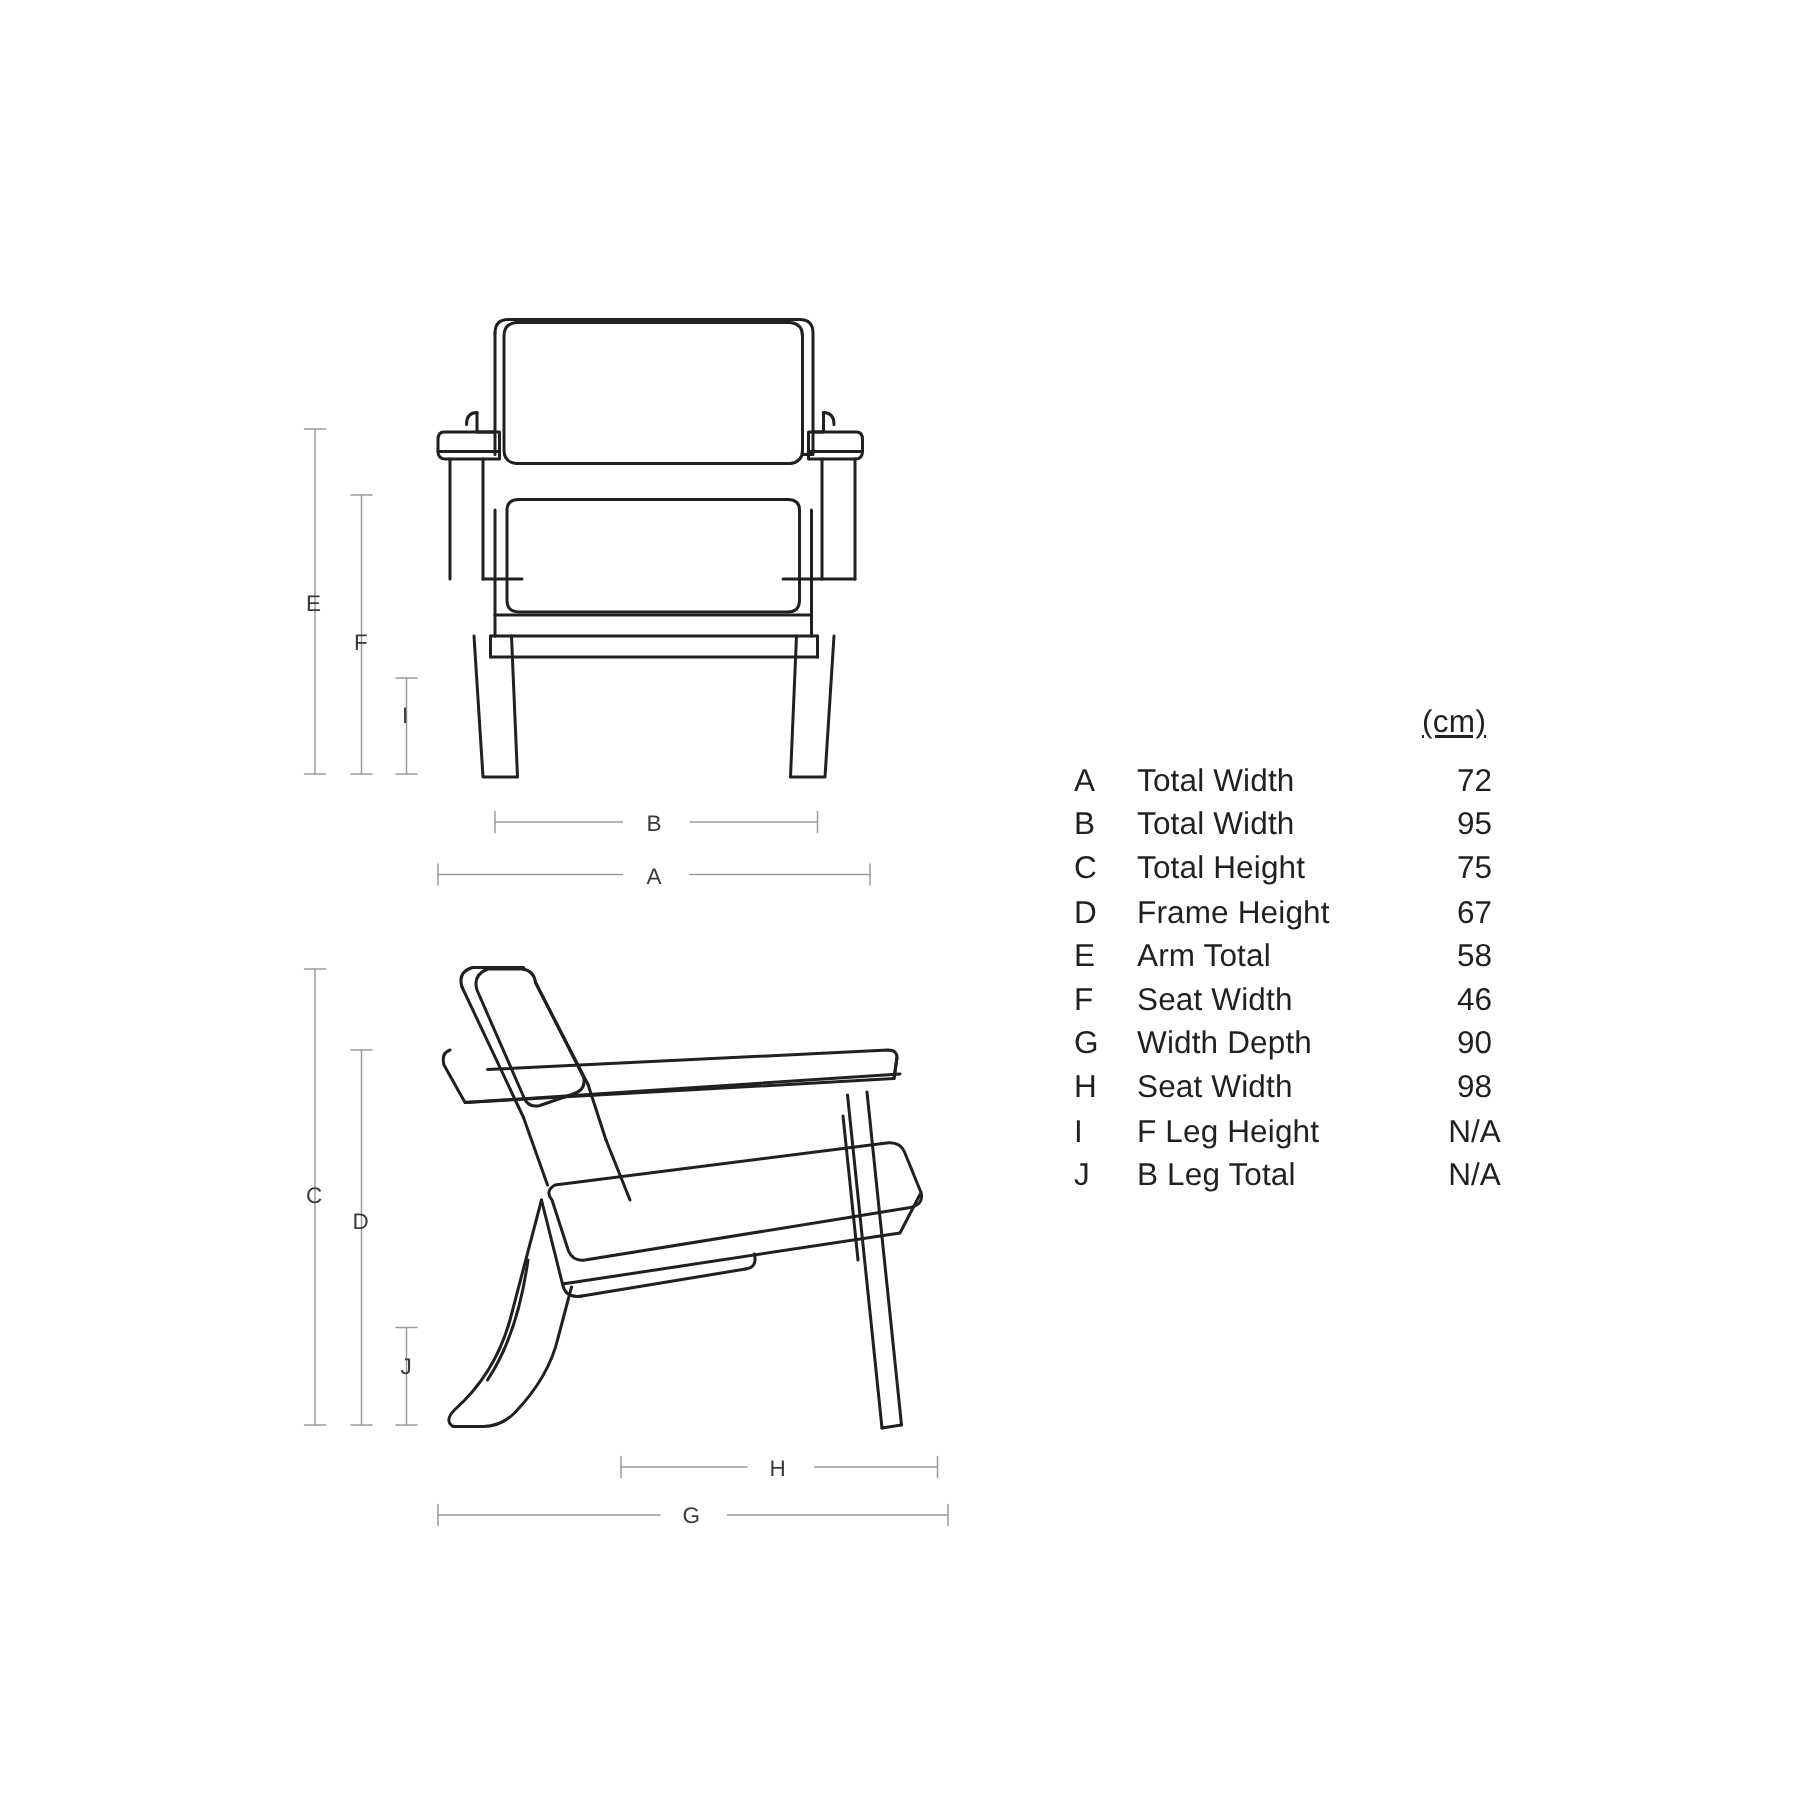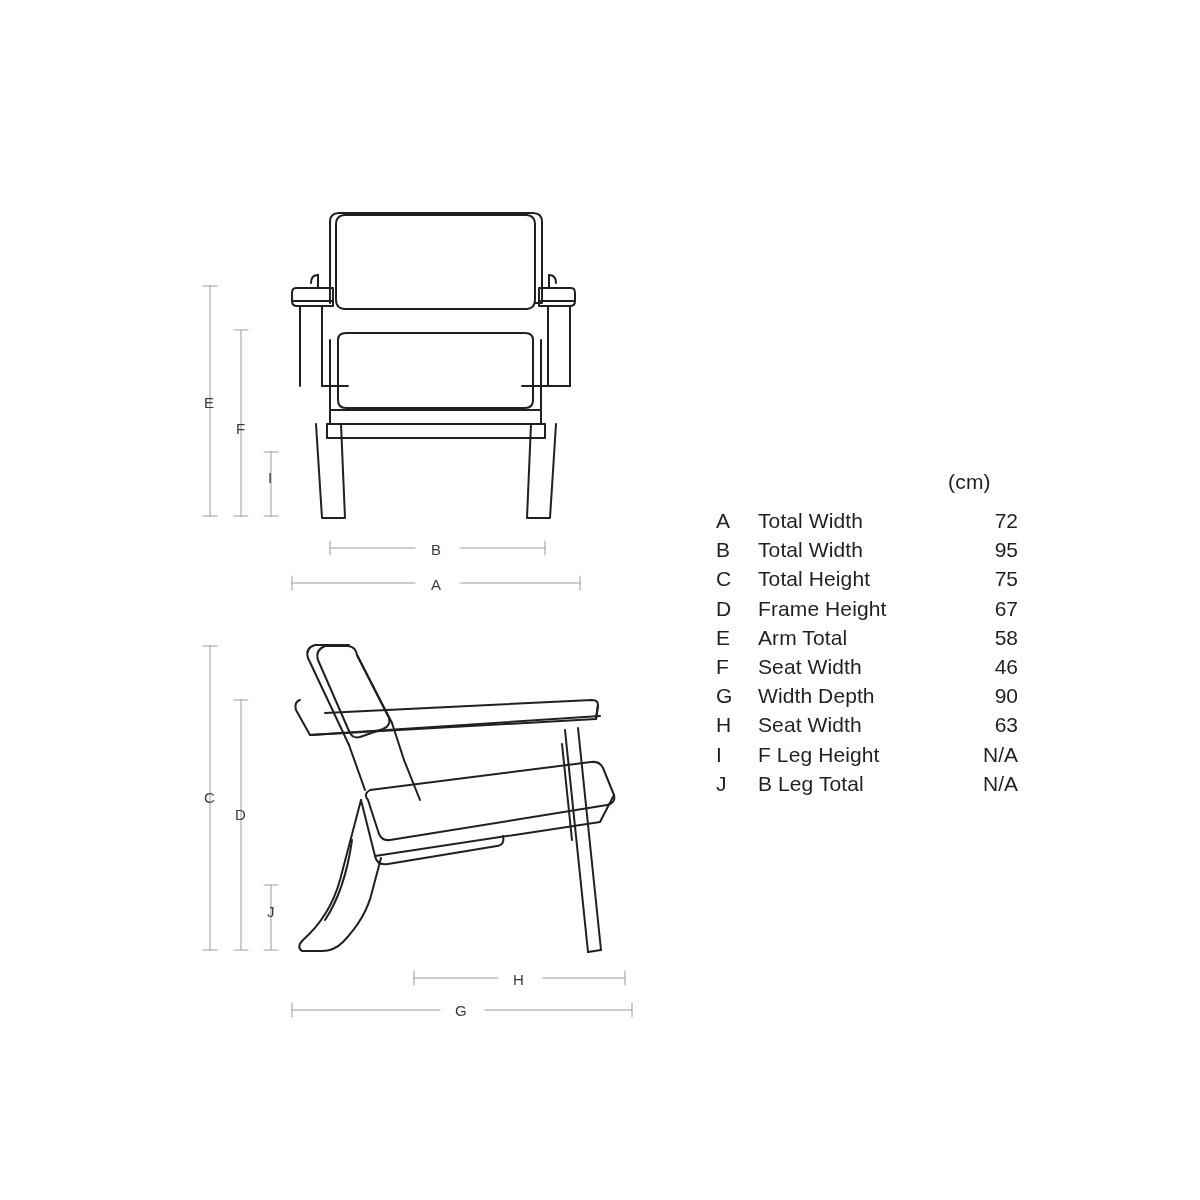--- a/index.html
+++ b/index.html
@@ -32,20 +32,21 @@
     top: 470px;
     width: 300px;
   }
   .spec-unit {
     position: absolute;
     left: 232px;
     top: 0;
     font-size: 21px;
     letter-spacing: 0.2px;
     color: #231f20;
+    text-decoration: underline;
   }
   .spec-rows {
     position: absolute;
     left: 0;
     top: 36px;
     width: 300px;
   }
   .spec-row {
     position: relative;
     height: 29.2px;
@@ -64,21 +65,21 @@
     left: 42px;
     top: 0;
     width: 180px;
     letter-spacing: 0.1px;
   }
   .spec-value {
     position: absolute;
     left: 232px;
     top: 0;
     width: 70px;
-    text-align: right;
+    text-align: center;
   }
   .dim-label {
     position: absolute;
     font-size: 15px;
     color: #3b3b3b;
     letter-spacing: 0.3px;
   }
 </style>
 </head>
 <body>
@@ -274,21 +275,21 @@
 
       <div class="spec-row">
         <span class="spec-key">G</span>
         <span class="spec-label">Width Depth</span>
         <span class="spec-value">90</span>
       </div>
 
       <div class="spec-row">
         <span class="spec-key">H</span>
         <span class="spec-label">Seat Width</span>
-        <span class="spec-value">63</span>
+        <span class="spec-value">98</span>
       </div>
 
       <div class="spec-row">
         <span class="spec-key">I</span>
         <span class="spec-label">F Leg Height</span>
         <span class="spec-value">N/A</span>
       </div>
 
       <div class="spec-row">
         <span class="spec-key">J</span>

